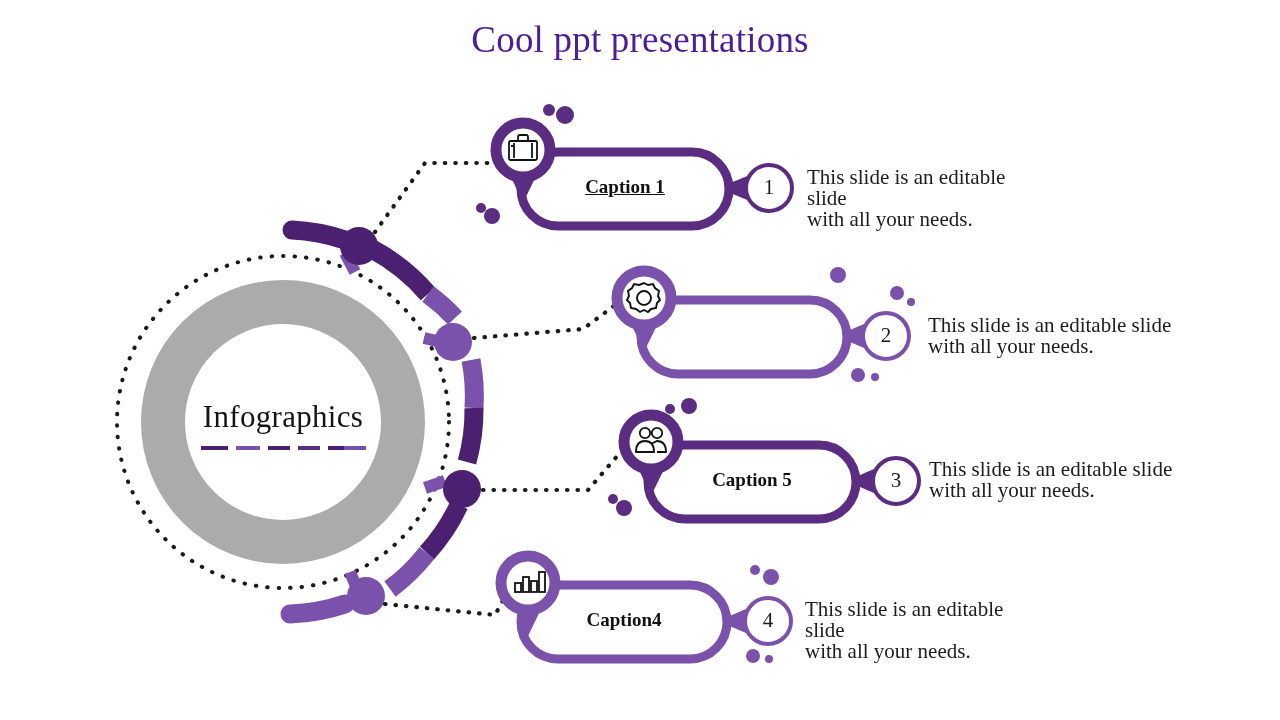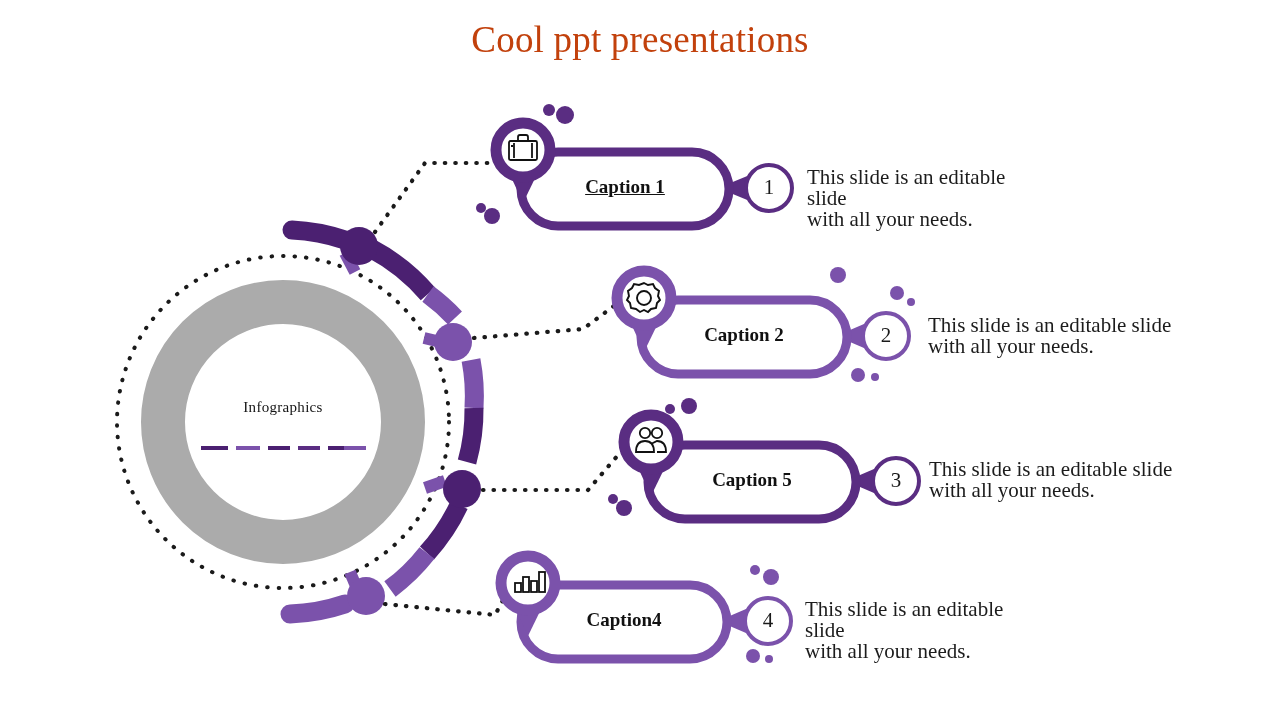--- a/index.html
+++ b/index.html
@@ -24,31 +24,31 @@
   }
   #slide-title {
     position: absolute;
     left: 0;
     top: 18px;
     width: 1280px;
     text-align: center;
     font-family: "Liberation Serif", "DejaVu Serif", serif;
     font-size: 37px;
     font-weight: 400;
-    color: #c2410c;
+    color: #4c1d95;
     letter-spacing: 0.2px;
   }
   #hub-center-text {
     position: absolute;
     left: 168px;
     top: 399px;
     width: 230px;
     text-align: center;
     font-family: "Liberation Serif", "DejaVu Serif", serif;
-    font-size: 15px;
+    font-size: 31px;
     color: #141414;
     letter-spacing: 0.3px;
   }
   
   .layer {
     position: absolute;
     left: 0; top: 0;
     width: 1280px;
     height: 720px;
     overflow: visible;
@@ -217,21 +217,20 @@
     </g>
   </svg>
 
   <div id="hub-center-text">Infographics</div>
 
   <div class="pill-label" style="left:521px; top:176px; width:208px;text-decoration:underline;">Caption 1</div>
   <div class="num-label" style="left:746px; top:175px; width:46px;">1</div>
   <div class="desc" style="left:807px; top:167px; width:240px;">This slide is an editable slide
 with all your needs.</div>
 
-  <div class="pill-label" style="left:641px; top:324px; width:206px;">Caption 2</div>
   <div class="num-label" style="left:863px; top:323px; width:46px;">2</div>
   <div class="desc" style="left:928px; top:315px; width:245px;">This slide is an editable slide
 with all your needs.</div>
 
   <div class="pill-label" style="left:648px; top:469px; width:208px;">Caption 5</div>
   <div class="num-label" style="left:873px; top:468px; width:46px;">3</div>
   <div class="desc" style="left:929px; top:459px; width:245px;">This slide is an editable slide
 with all your needs.</div>
 
   <div class="pill-label" style="left:521px; top:609px; width:206px;">Caption4</div>

